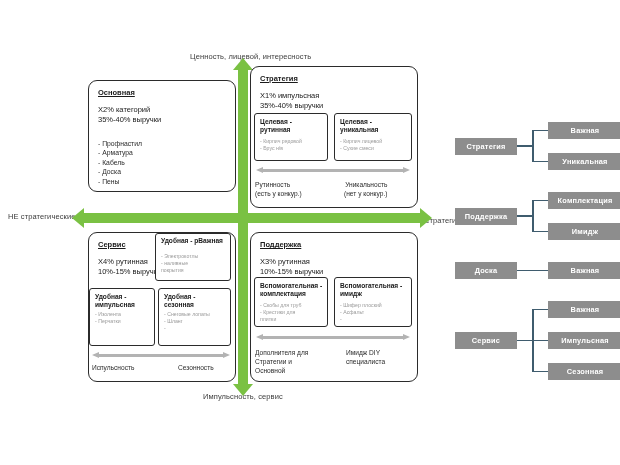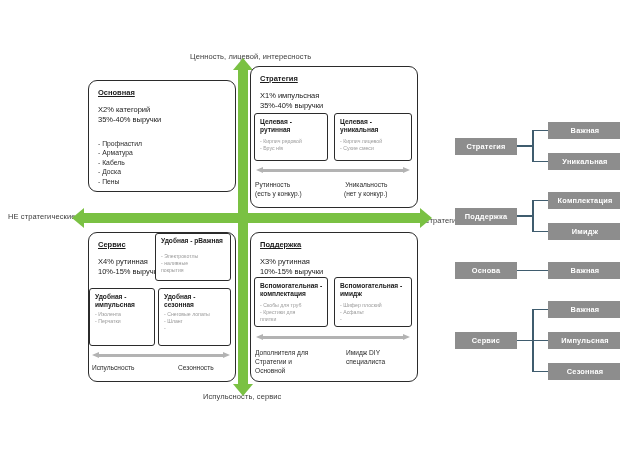--- a/index.html
+++ b/index.html
@@ -110,21 +110,21 @@
   .conn{position:absolute;background:#3f5c6e;}
   .conn.v{width:1.6px;}
   .conn.h{height:1.6px;}
 </style>
 </head>
 <body>
 
 <div id="stage">
 
   <div class="axis-cap" id="cap-top">Ценность, лицевой, интересность</div>
-  <div class="axis-cap" id="cap-bottom">Испульсность, сервис</div>
+  <div class="axis-cap" id="cap-bottom">Импульсность, сервис</div>
   <div class="axis-cap" id="cap-left">НЕ стратегические</div>
   <div class="axis-cap" id="cap-right">Стратегические</div>
 
   <div class="axis" id="axis-v"></div>
   <div class="axis" id="axis-h"></div>
   <div class="arrow" id="arr-up"></div>
   <div class="arrow" id="arr-down"></div>
   <div class="arrow" id="arr-left"></div>
   <div class="arrow" id="arr-right"></div>
 
@@ -254,21 +254,21 @@
       <div class="gbox" style="left: 548px; top: 122px; width: 74px; height: 17px; background: rgb(141, 141, 141);">Важная</div>
       <div class="conn h" style="left: 532px; top: 160.7px; width: 16px; background: rgb(63, 92, 110);"></div>
       <div class="gbox" style="left: 548px; top: 153px; width: 74px; height: 17px; background: rgb(141, 141, 141);">Уникальная</div>
       <div class="gbox" style="left: 455px; top: 207.5px; width: 62px; height: 17px; background: rgb(141, 141, 141);">Поддержка</div>
       <div class="conn h" style="left: 517px; top: 215.2px; width: 15px; background: rgb(63, 92, 110);"></div>
       <div class="conn v" style="left: 532px; top: 200.5px; height: 31px; background: rgb(63, 92, 110);"></div>
       <div class="conn h" style="left: 532px; top: 199.7px; width: 16px; background: rgb(63, 92, 110);"></div>
       <div class="gbox" style="left: 548px; top: 192px; width: 74px; height: 17px; background: rgb(141, 141, 141);">Комплектация</div>
       <div class="conn h" style="left: 532px; top: 230.7px; width: 16px; background: rgb(63, 92, 110);"></div>
       <div class="gbox" style="left: 548px; top: 223px; width: 74px; height: 17px; background: rgb(141, 141, 141);">Имидж</div>
-      <div class="gbox" style="left: 455px; top: 262px; width: 62px; height: 17px; background: rgb(141, 141, 141);">Основа</div>
+      <div class="gbox" style="left: 455px; top: 262px; width: 62px; height: 17px; background: rgb(141, 141, 141);">Доска</div>
       <div class="conn h" style="left: 517px; top: 269.7px; width: 31px; background: rgb(63, 92, 110);"></div>
       <div class="gbox" style="left: 548px; top: 262px; width: 74px; height: 17px; background: rgb(141, 141, 141);">Важная</div>
       <div class="gbox" style="left: 455px; top: 332px; width: 62px; height: 17px; background: rgb(141, 141, 141);">Сервис</div>
       <div class="conn h" style="left: 517px; top: 339.7px; width: 15px; background: rgb(63, 92, 110);"></div>
       <div class="conn v" style="left: 532px; top: 309.5px; height: 62px; background: rgb(63, 92, 110);"></div>
       <div class="conn h" style="left: 532px; top: 308.7px; width: 16px; background: rgb(63, 92, 110);"></div>
       <div class="gbox" style="left: 548px; top: 301px; width: 74px; height: 17px; background: rgb(141, 141, 141);">Важная</div>
       <div class="conn h" style="left: 532px; top: 339.7px; width: 16px; background: rgb(63, 92, 110);"></div>
       <div class="gbox" style="left: 548px; top: 332px; width: 74px; height: 17px; background: rgb(141, 141, 141);">Импульсная</div>
       <div class="conn h" style="left: 532px; top: 370.7px; width: 16px; background: rgb(63, 92, 110);"></div>

